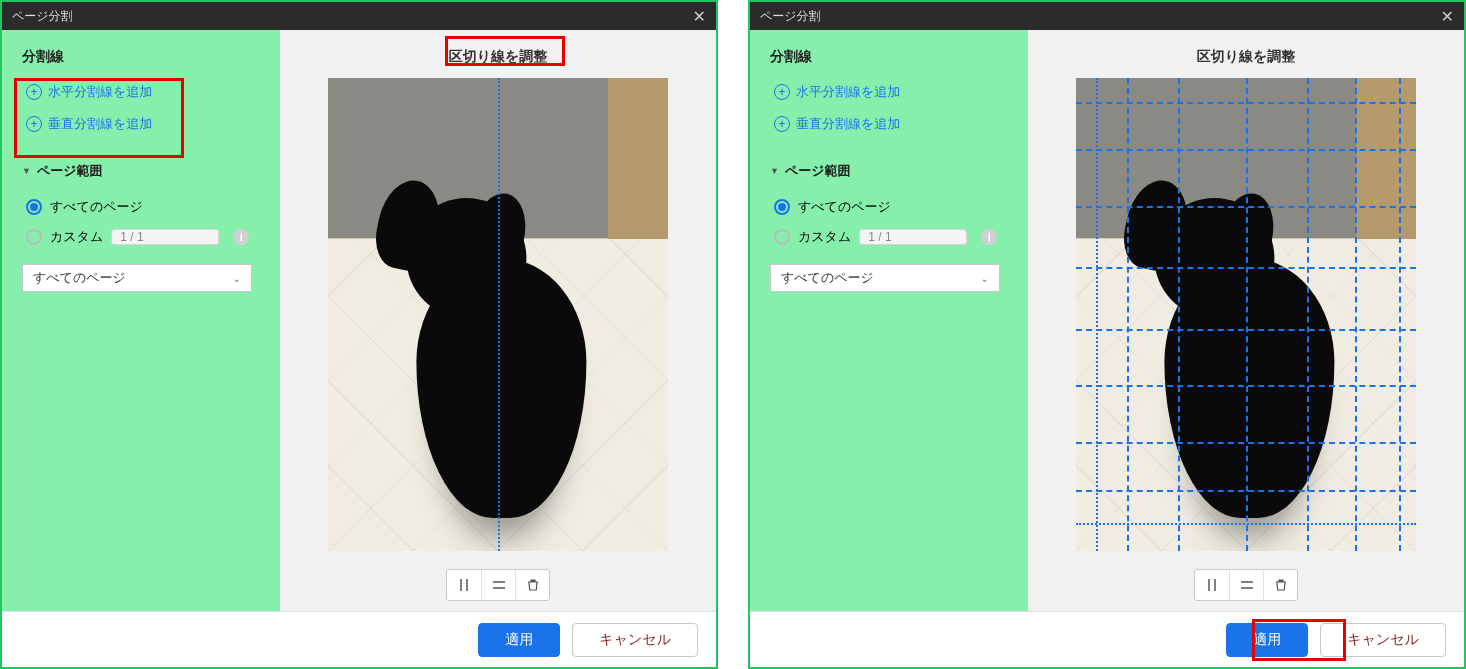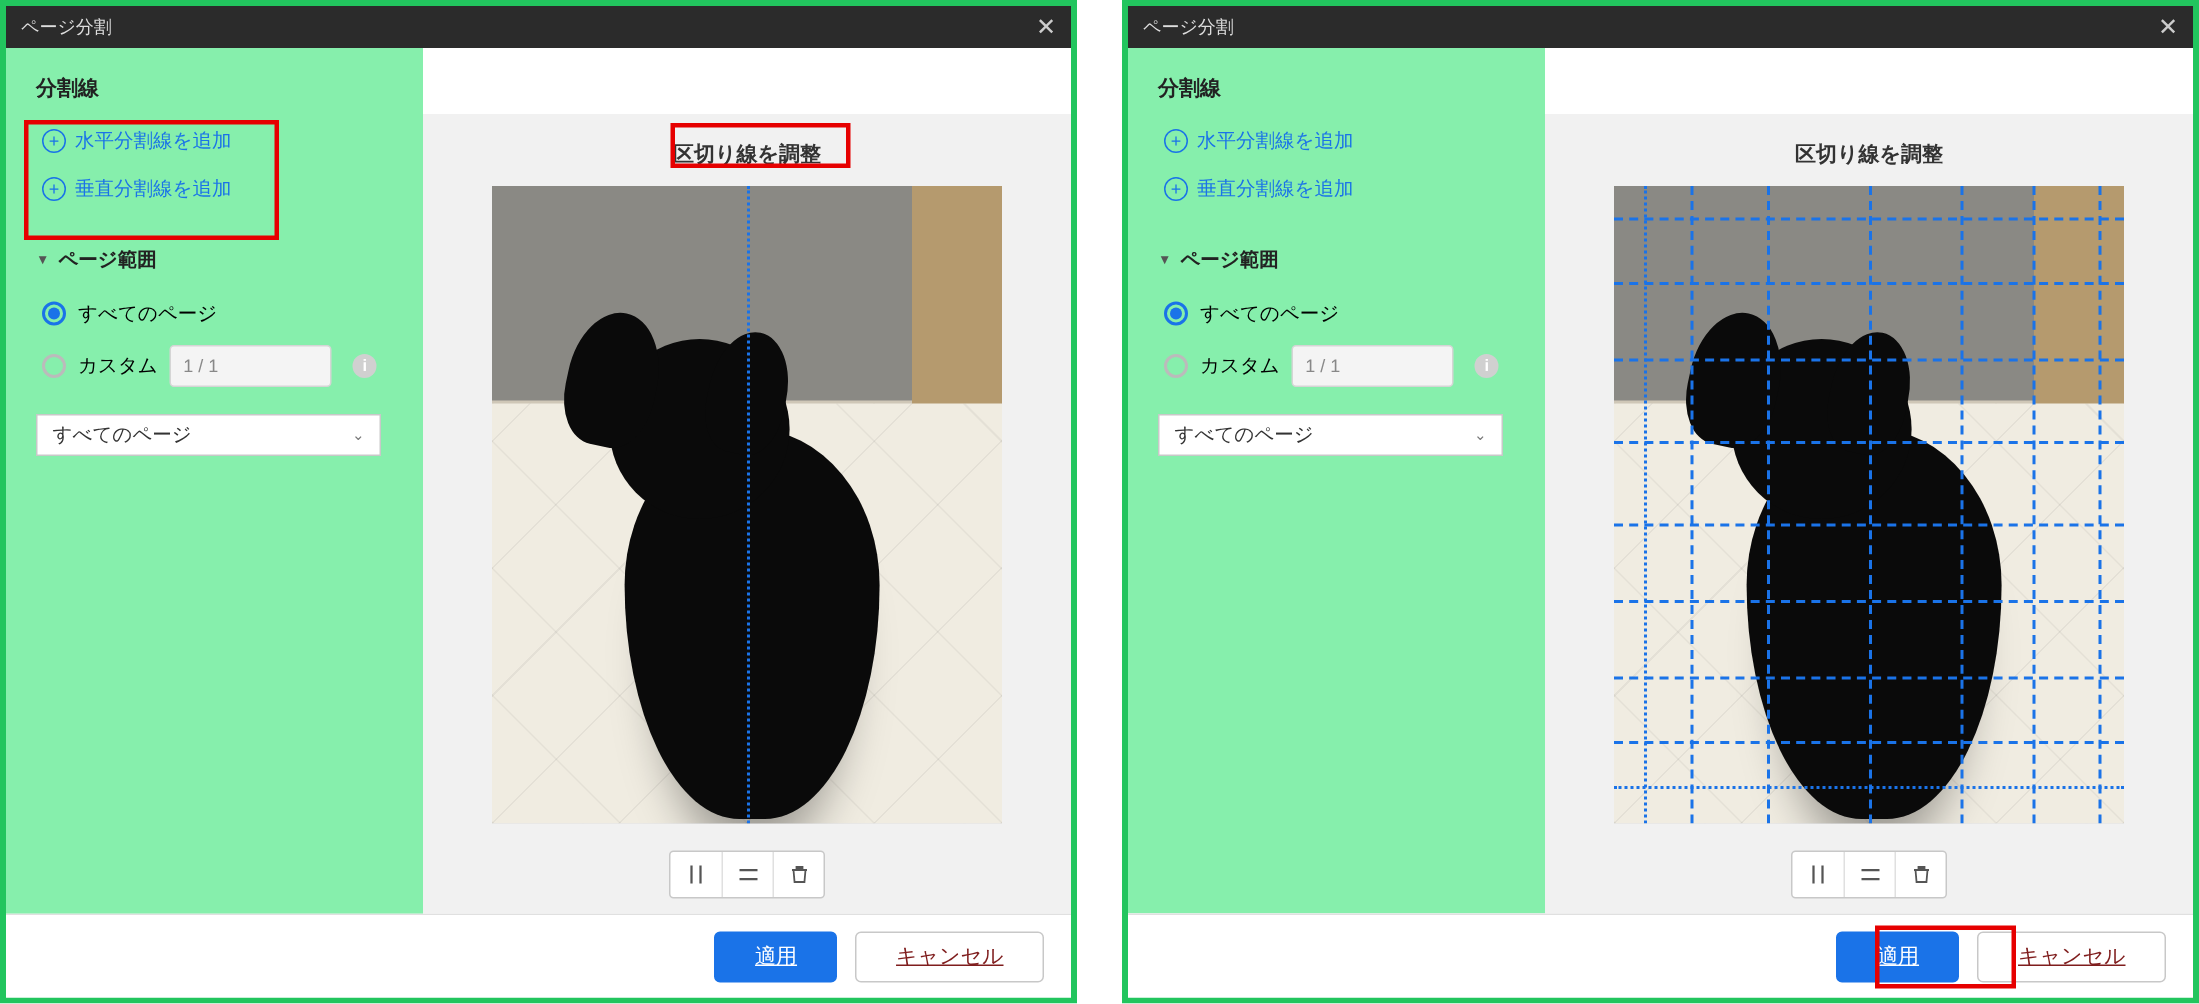--- a/index.html
+++ b/index.html
@@ -10,21 +10,21 @@
     width: 1466px;
     height: 669px;
     overflow: hidden;
     display: flex;
     gap: 30px;
     padding: 0;
   }
   .dialog {
     width: 718px;
     height: 669px;
-    border: 4px solid #22c55e;
+    border: 2px solid #22c55e;
     display: flex;
     flex-direction: column;
     background: #fff;
     position: relative;
   }
   .titlebar {
     height: 28px;
     background: #2b2b2b;
     color: #ddd;
     display: flex;
@@ -107,21 +107,21 @@
     content: "";
     width: 8px; height: 8px;
     border-radius: 50%;
     background: #1a73e8;
   }
   .radio.unchecked {
     border: 2px solid #bbb;
   }
   .page-input {
     width: 108px;
-    height: 28px;
+    height: 16px;
     border: 1px solid #d5d5d5;
     background: #f4f4f4;
     color: #888;
     font-size: 12px;
     padding: 0 8px;
     border-radius: 3px;
   }
   .info-icon {
     width: 16px; height: 16px;
     border-radius: 50%;
@@ -152,21 +152,20 @@
     color: #777;
   }
   .preview {
     flex: 1;
     background: #f1f1f1;
     display: flex;
     flex-direction: column;
     align-items: center;
     padding: 16px 10px 10px 10px;
     min-height: 0;
-    margin-top: 44px;
   }
   .preview-title {
     font-size: 14px;
     font-weight: 600;
     color: #333;
     margin-bottom: 10px;
     padding: 2px 8px;
   }
   .canvas {
     width: 340px;
@@ -258,21 +257,21 @@
     padding: 0 18px;
     gap: 12px;
     background: #fff;
   }
   .btn {
     height: 34px;
     padding: 0 26px;
     border-radius: 4px;
     font-size: 14px;
     cursor: pointer;
-    display: flex; align-items: center;  text-decoration: underline;
+    display: flex; align-items: center; 
   }
   .btn.primary {
     background: #1a73e8;
     color: #fff;
     border: 1px solid #1a73e8;
   }
   .btn.secondary {
     background: #fff;
     color: #7f1d1d;
     border: 1px solid #c8c8c8;

